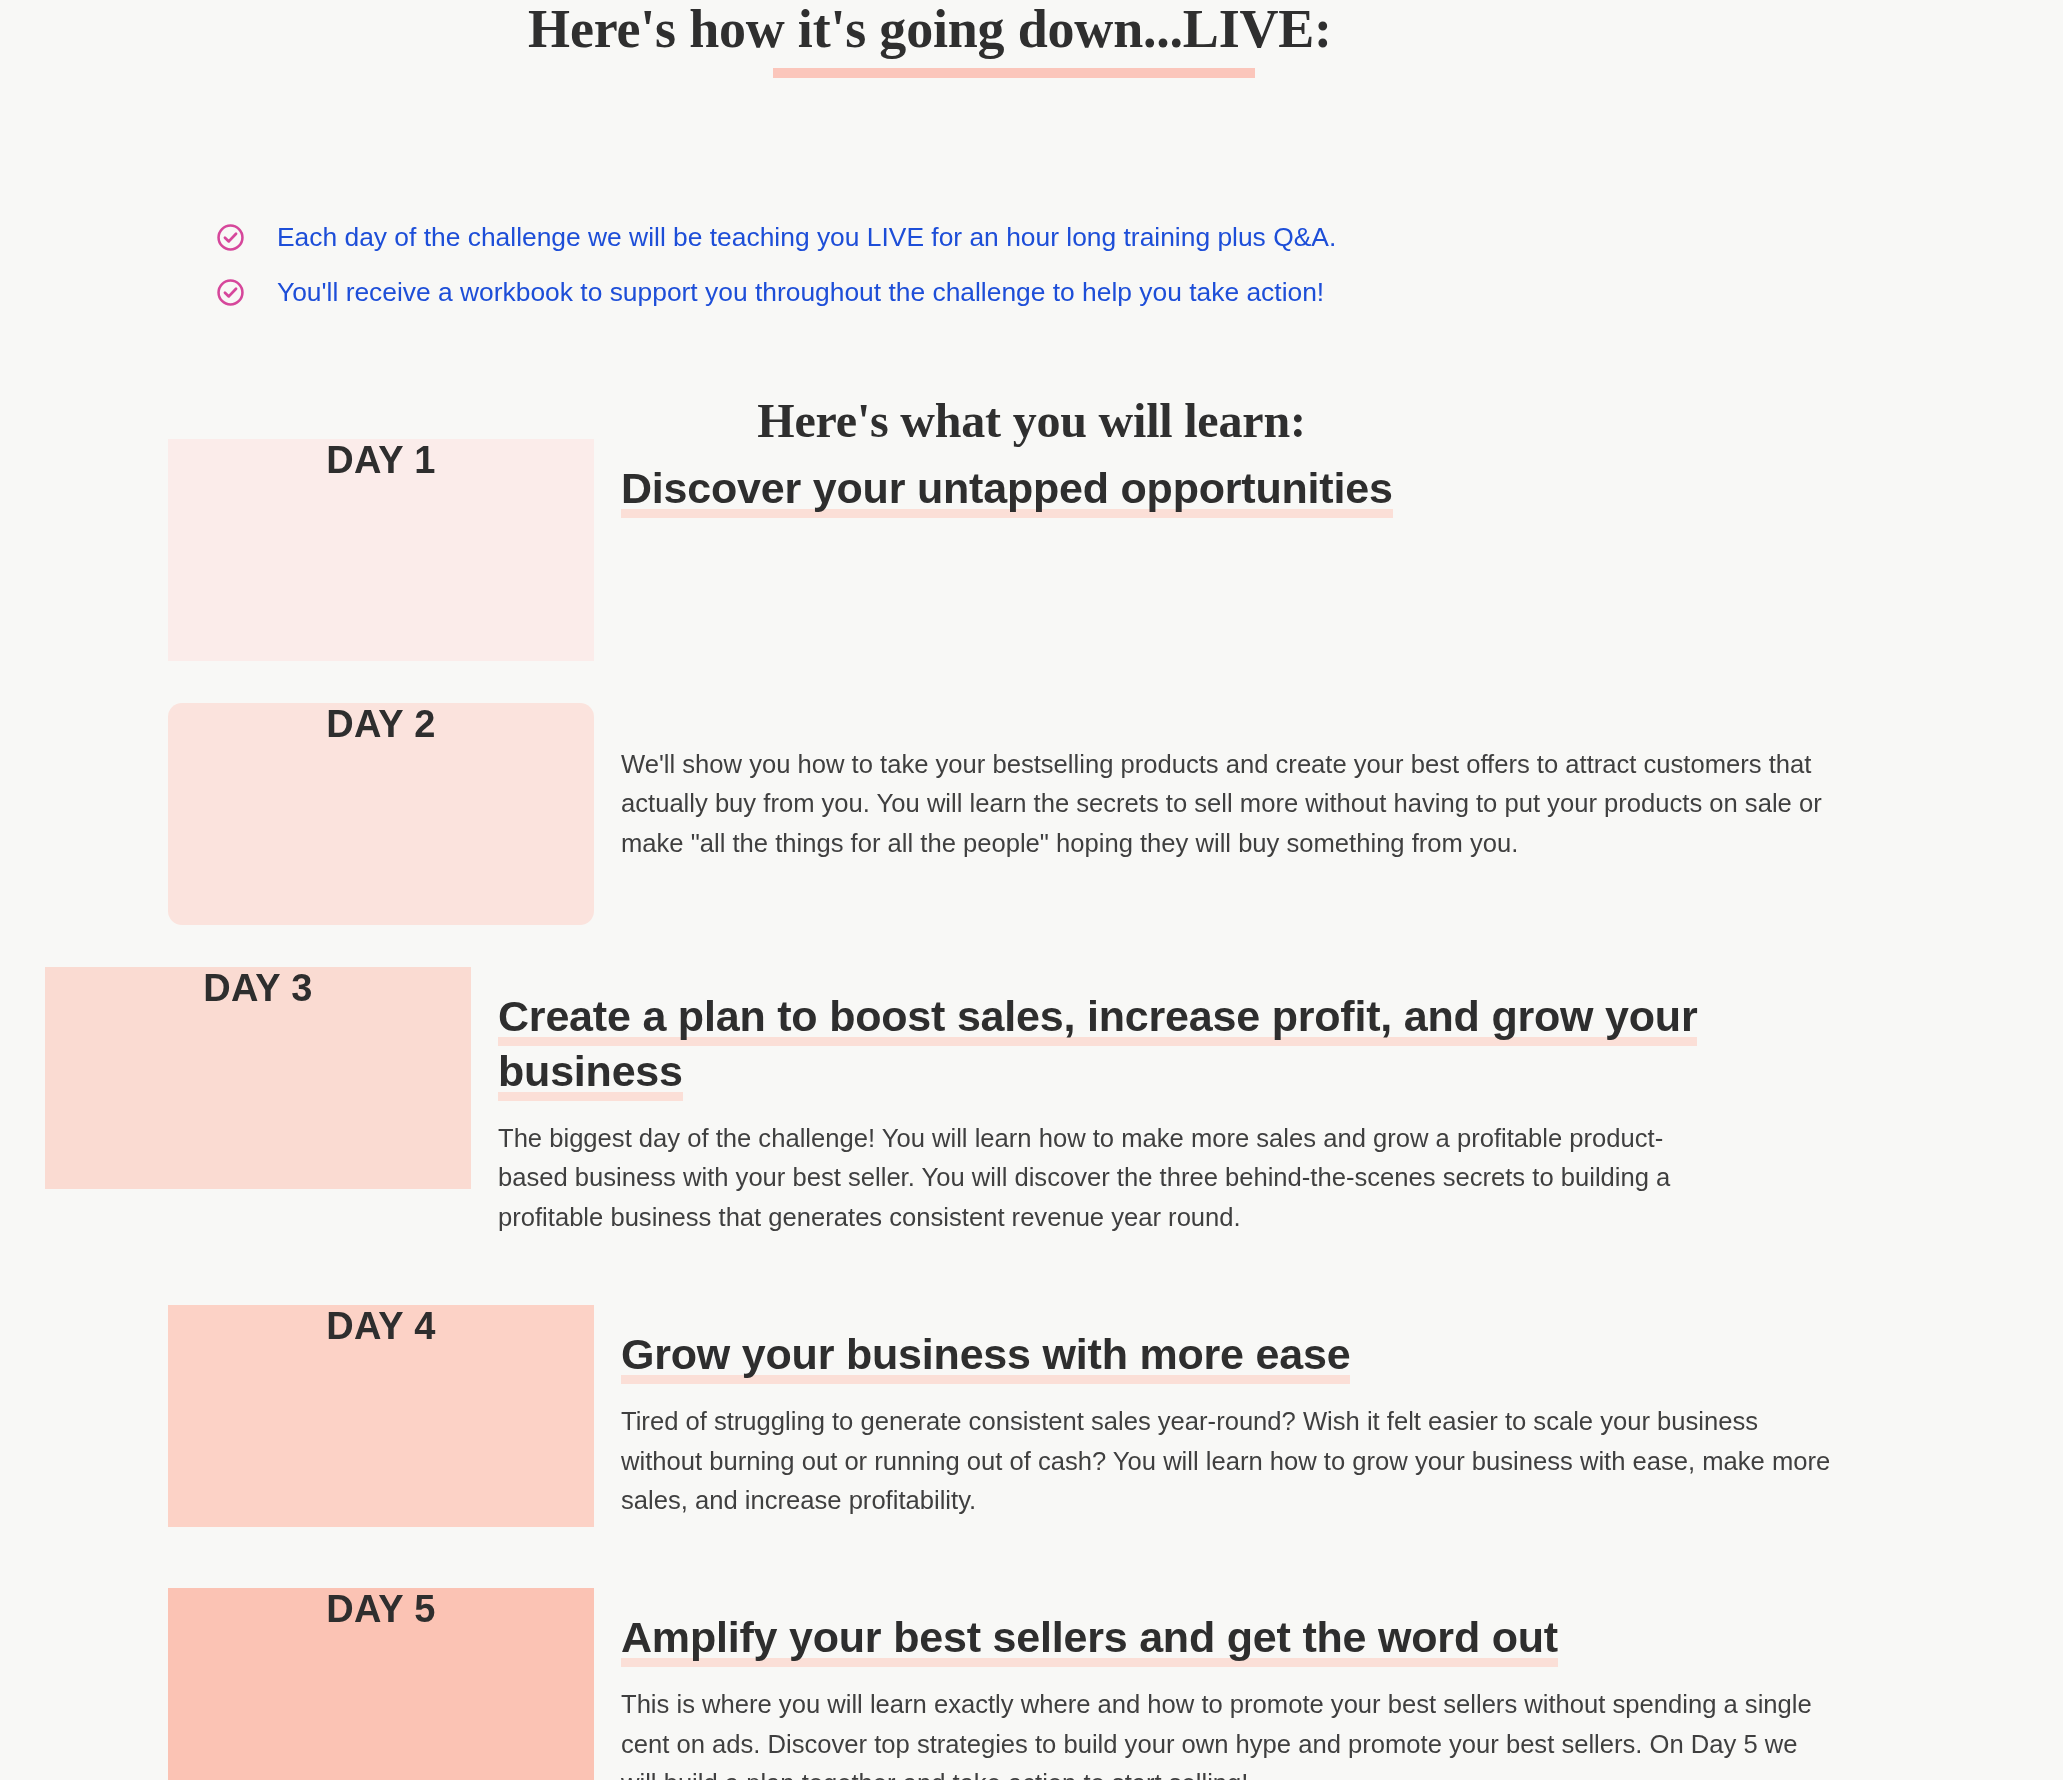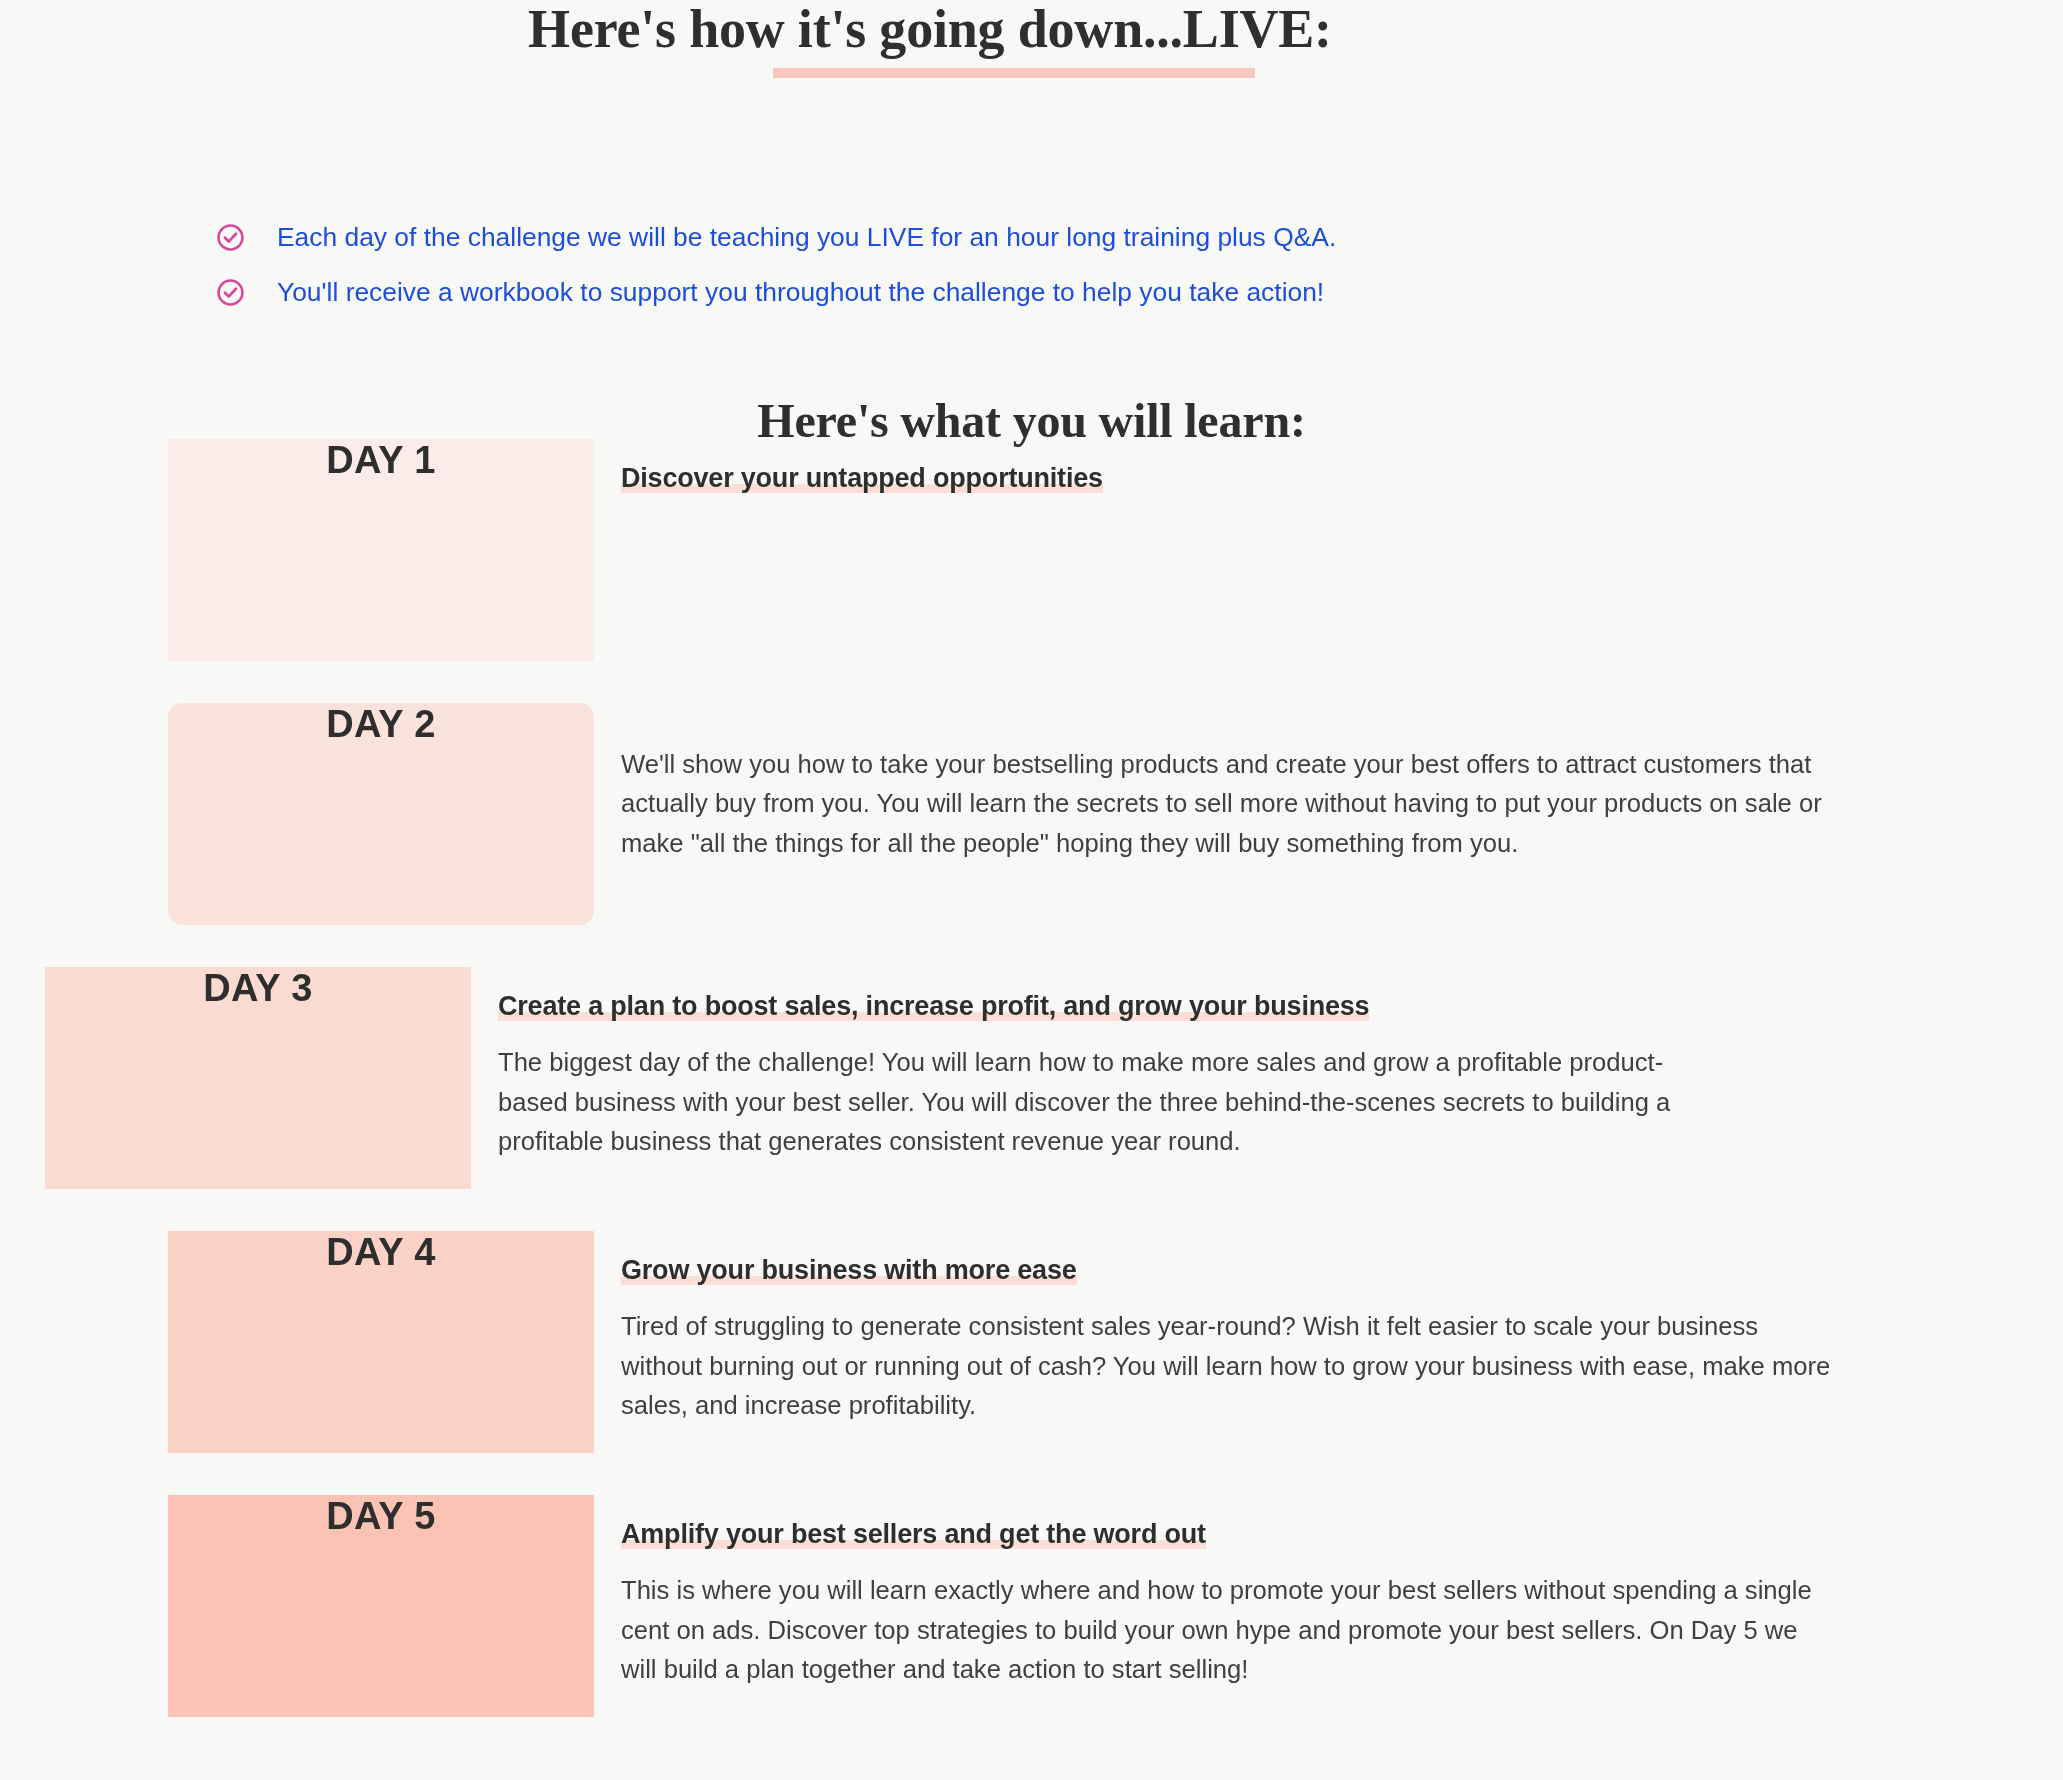--- a/index.html
+++ b/index.html
@@ -135,27 +135,27 @@
     color: #2e2e2e;
   }
   .day-body {
     flex: 0 0 auto;
     width: 1214px;
     margin-left: 27px;
     padding-top: 22px;
   }
   .day-title {
     display: inline;
-    font-size: 27px;
+    font-size: 43px;
     font-weight: bold;
     color: #2e2e2e;
     line-height: 1.28;
     letter-spacing: -0.2px;
     background-image: linear-gradient(to top, #fbdfd7 0, #fbdfd7 9.4px, rgba(0,0,0,0) 9.4px);
-    padding-bottom: 0;
+    padding-bottom: 6px;
     box-decoration-break: clone;
     -webkit-box-decoration-break: clone;
   }
   .day-title-line { line-height: 1.3; }
   .day-desc {
     margin-top: 19.6px;
     font-size: 25.6px;
     line-height: 1.55;
     color: #3f3f3f;
   }

